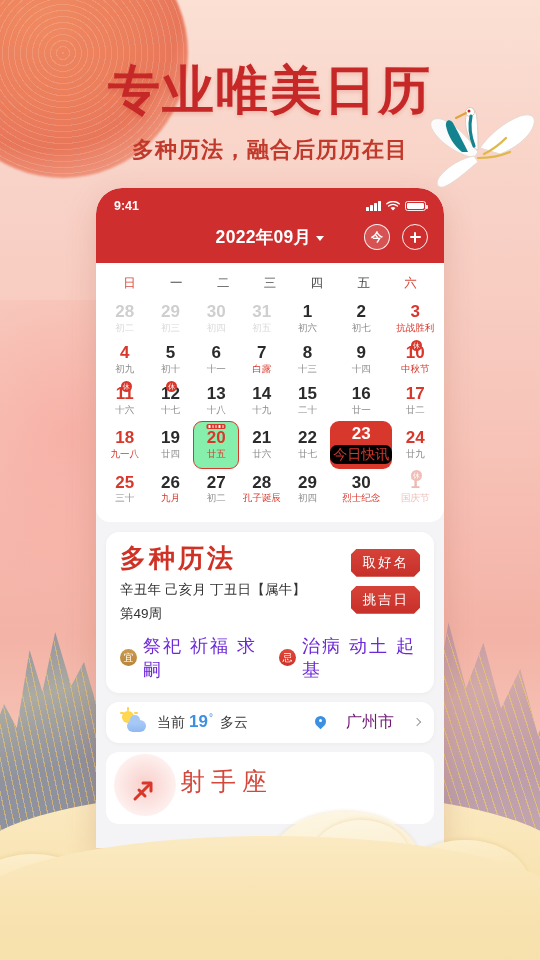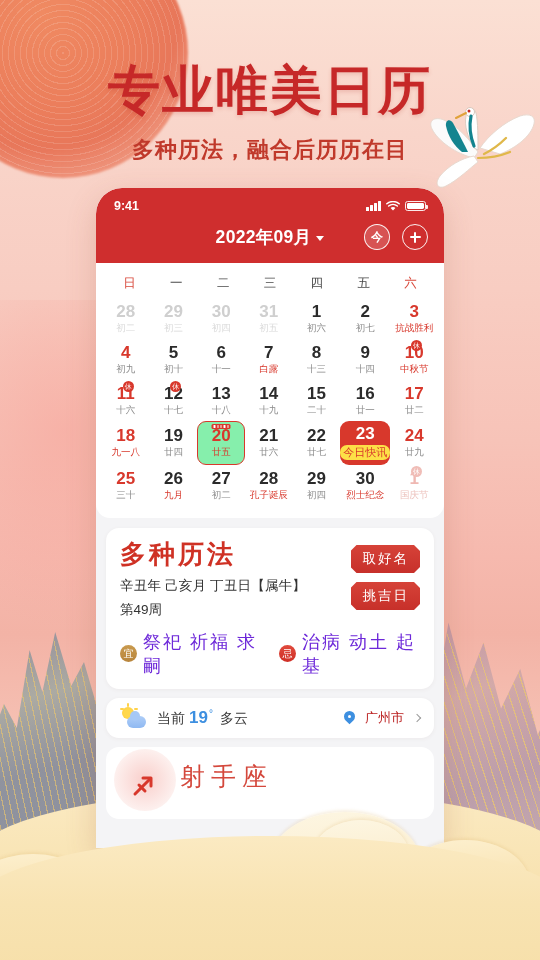--- a/index.html
+++ b/index.html
@@ -230,22 +230,22 @@
     position:absolute; top:2px; left:50%; transform:translateX(-50%);
     width:19px;height:5px;background:#d8382c;border-radius:1.5px;
     display:flex;align-items:center;justify-content:space-evenly;
   }
   .mini-cal i{width:1.2px;height:2.4px;background:#fff;border-radius:.6px;display:block;}
   .cell.today-cell {
     background:#d8382c; border-radius:9px;
   }
   .cell.today-cell .dnum { color:#fff; }
   .today-pill {
-    margin-top:2px; background:#fde047; color:#d8382c;
-    font-size:11px; border-radius:7px; padding:1px 3px; line-height:1.2;
+    margin-top:2px; background:#000000; color:#d8382c;
+    font-size:14px; border-radius:7px; padding:1px 3px; line-height:1.2;
     white-space:nowrap;
   }
 
   
   .card {
     background:#fff; margin:10px 10px 0; border-radius:13px;
     padding:12px 14px 11px; position:relative;
     box-shadow:0 1px 4px rgba(120,80,60,.06);
   }
   .lunar-big {
@@ -284,21 +284,21 @@
   .wsun { position:absolute; left:2px; top:-1px; width:12px;height:12px;border-radius:50%;
           background:radial-gradient(circle,#ffd84d 45%,#ffc93c 100%); }
   .wray { position:absolute; background:#ffd24a; border-radius:1px; }
   .wcloud { position:absolute; right:0; bottom:0; width:19px; height:12px; border-radius:7px;
             background:linear-gradient(180deg,#aecdf7 0%,#8fb9f2 100%); }
   .wcloud::before { content:""; position:absolute; left:3px; top:-5px; width:10px;height:10px;border-radius:50%;
             background:#a6c8f6; }
   .wtext { font-size:14px; color:#3a3a3a; display:flex; align-items:baseline; gap:4px; }
   .wtemp { color:#3d8fe0; font-size:17px; font-weight:700; }
   .wdeg { color:#3d8fe0; font-size:10px; position:relative; top:-6px; left:-3px; }
-  .wright { display:flex; align-items:center; gap:10px; font-size:13px; color:#b91c1c; }
+  .wright { display:flex; align-items:center; gap:20px; font-size:16px; color:#701a75; }
   .pin { width:11px;height:13px; position:relative; flex:none; }
   .pin::before{content:"";position:absolute;left:0;top:0;width:11px;height:11px;border-radius:50% 50% 50% 0;
     transform:rotate(-45deg); background:#3d8fe0;}
   .pin::after{content:"";position:absolute;left:3.8px;top:3.3px;width:3.4px;height:3.4px;border-radius:50%;background:#fff;}
   .chev { width:6px;height:6px;border-top:1.5px solid #9a9a9a;border-right:1.5px solid #9a9a9a;transform:rotate(45deg); }
 
   
   .zcard {
     background:#fff; margin:9px 10px 0; border-radius:13px;
     padding:13px 14px 26px; position:relative; overflow:hidden; min-height:70px;

